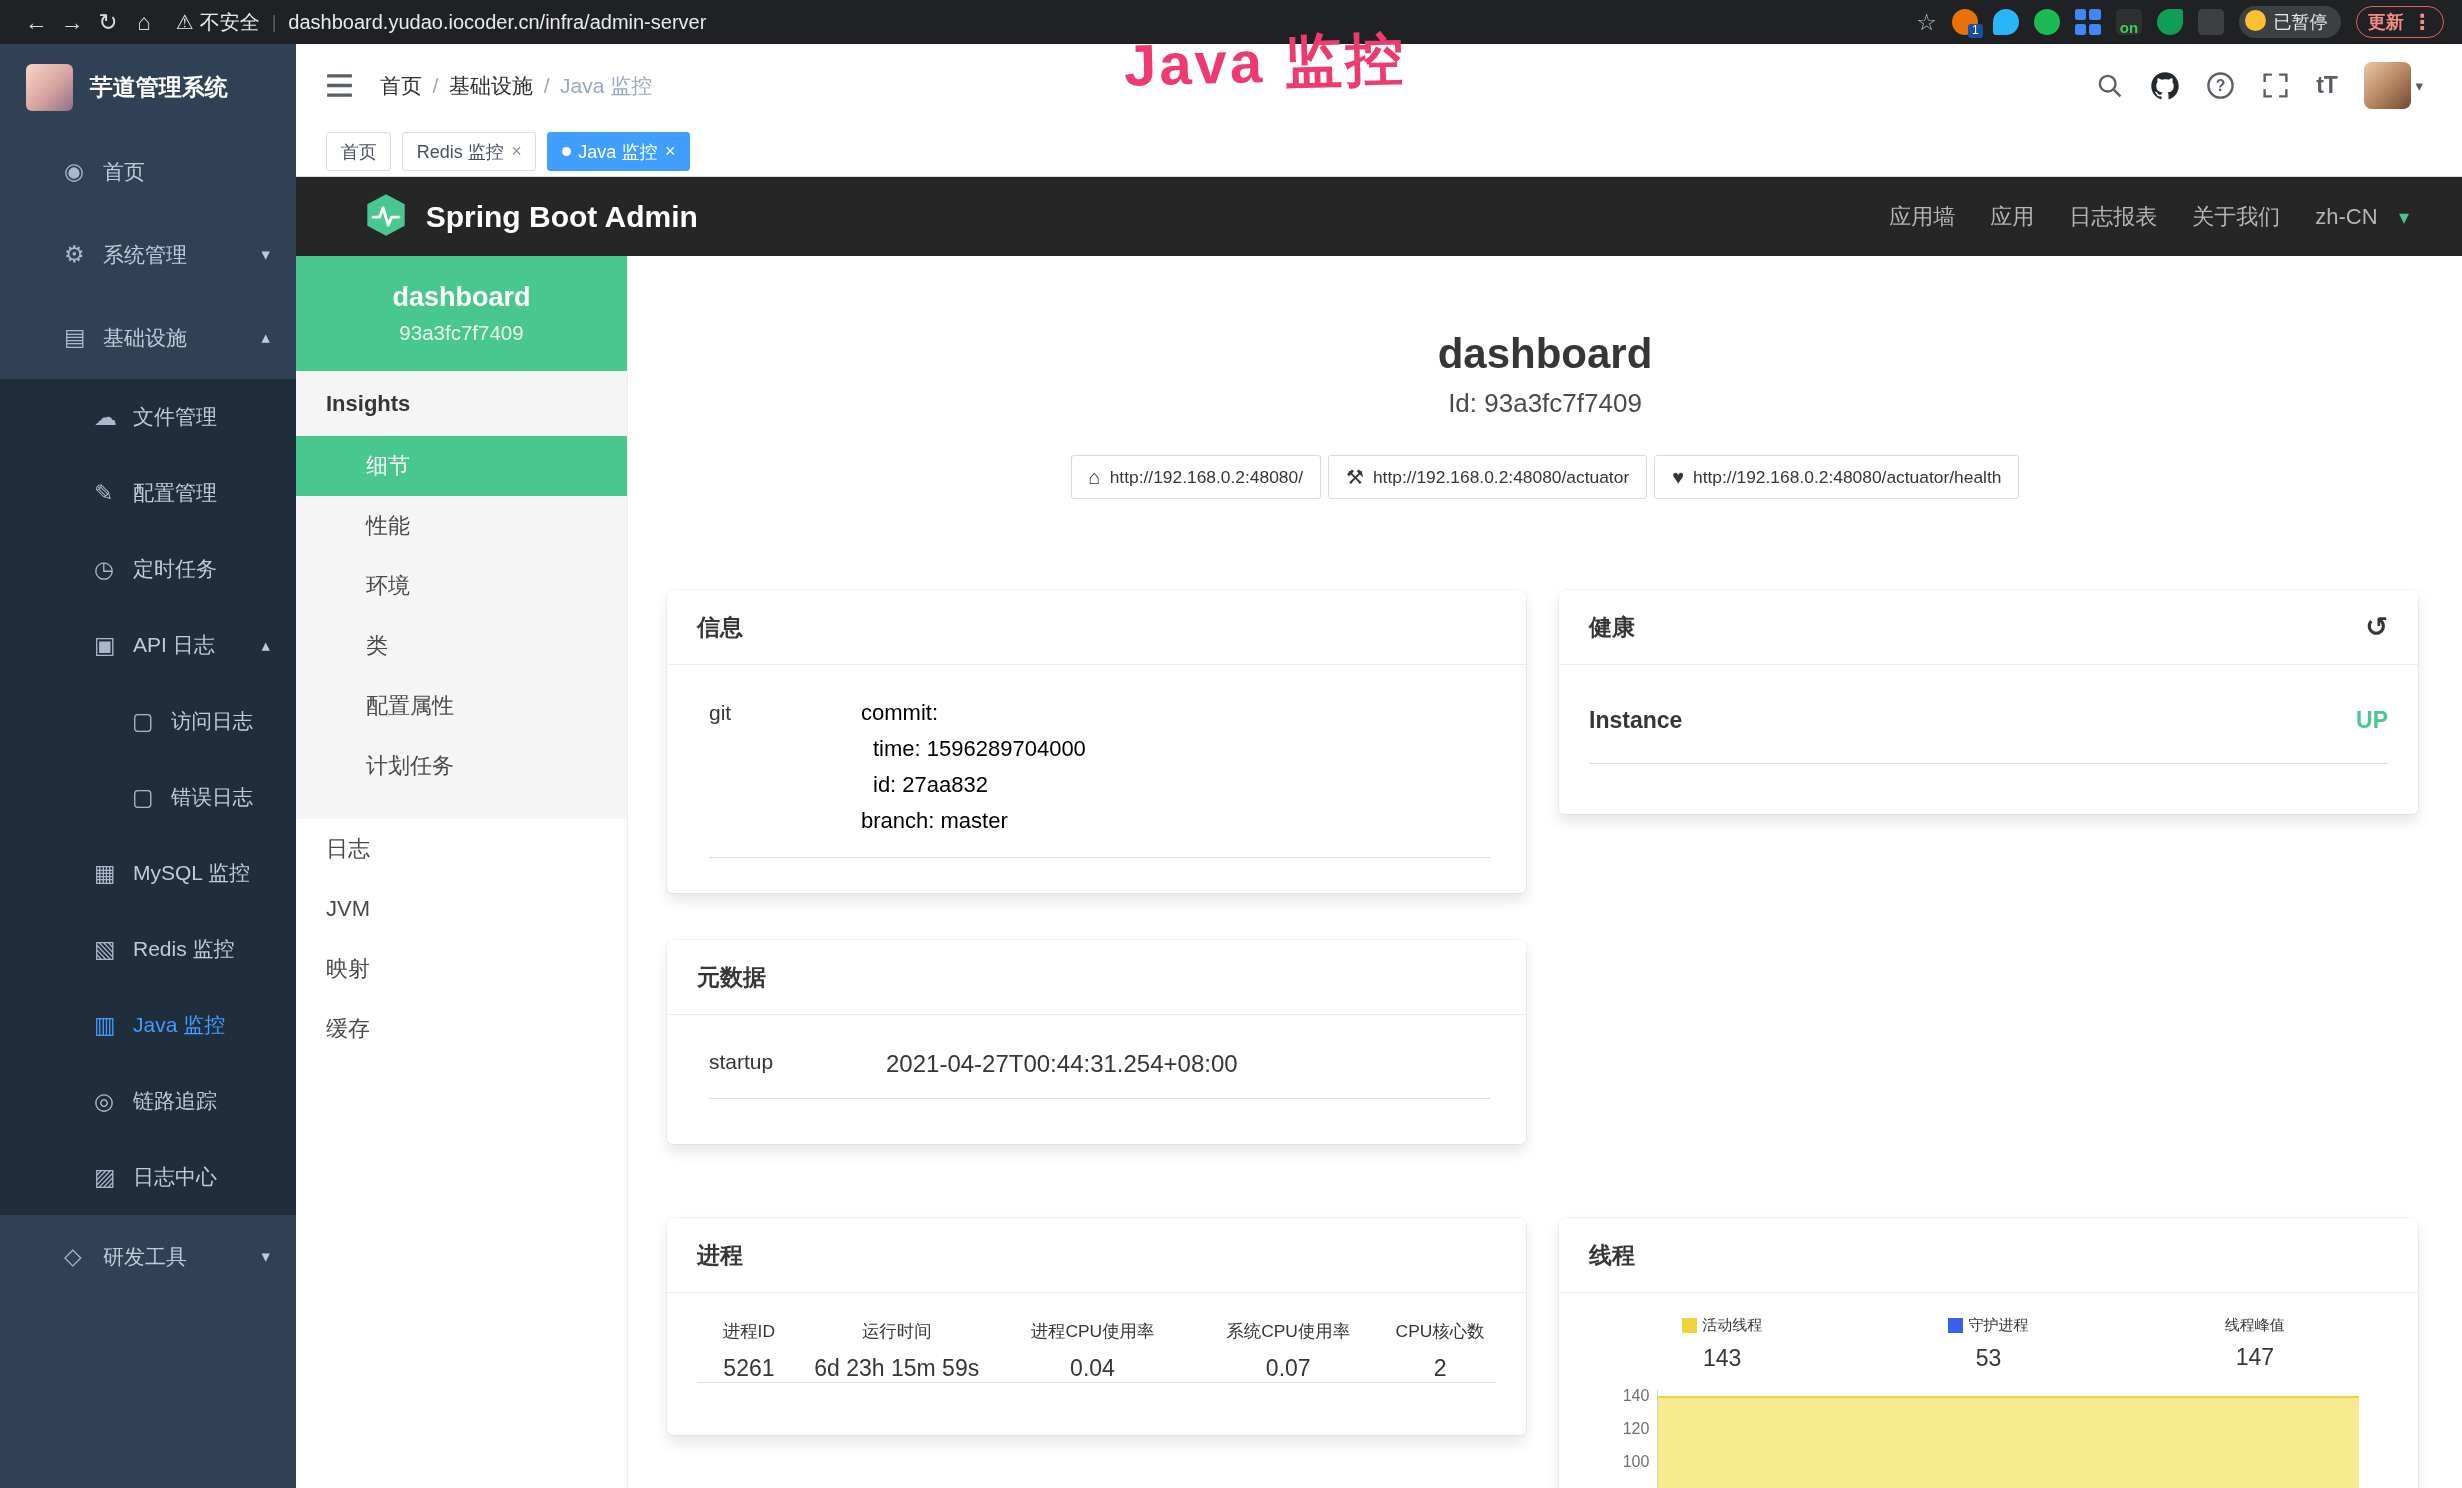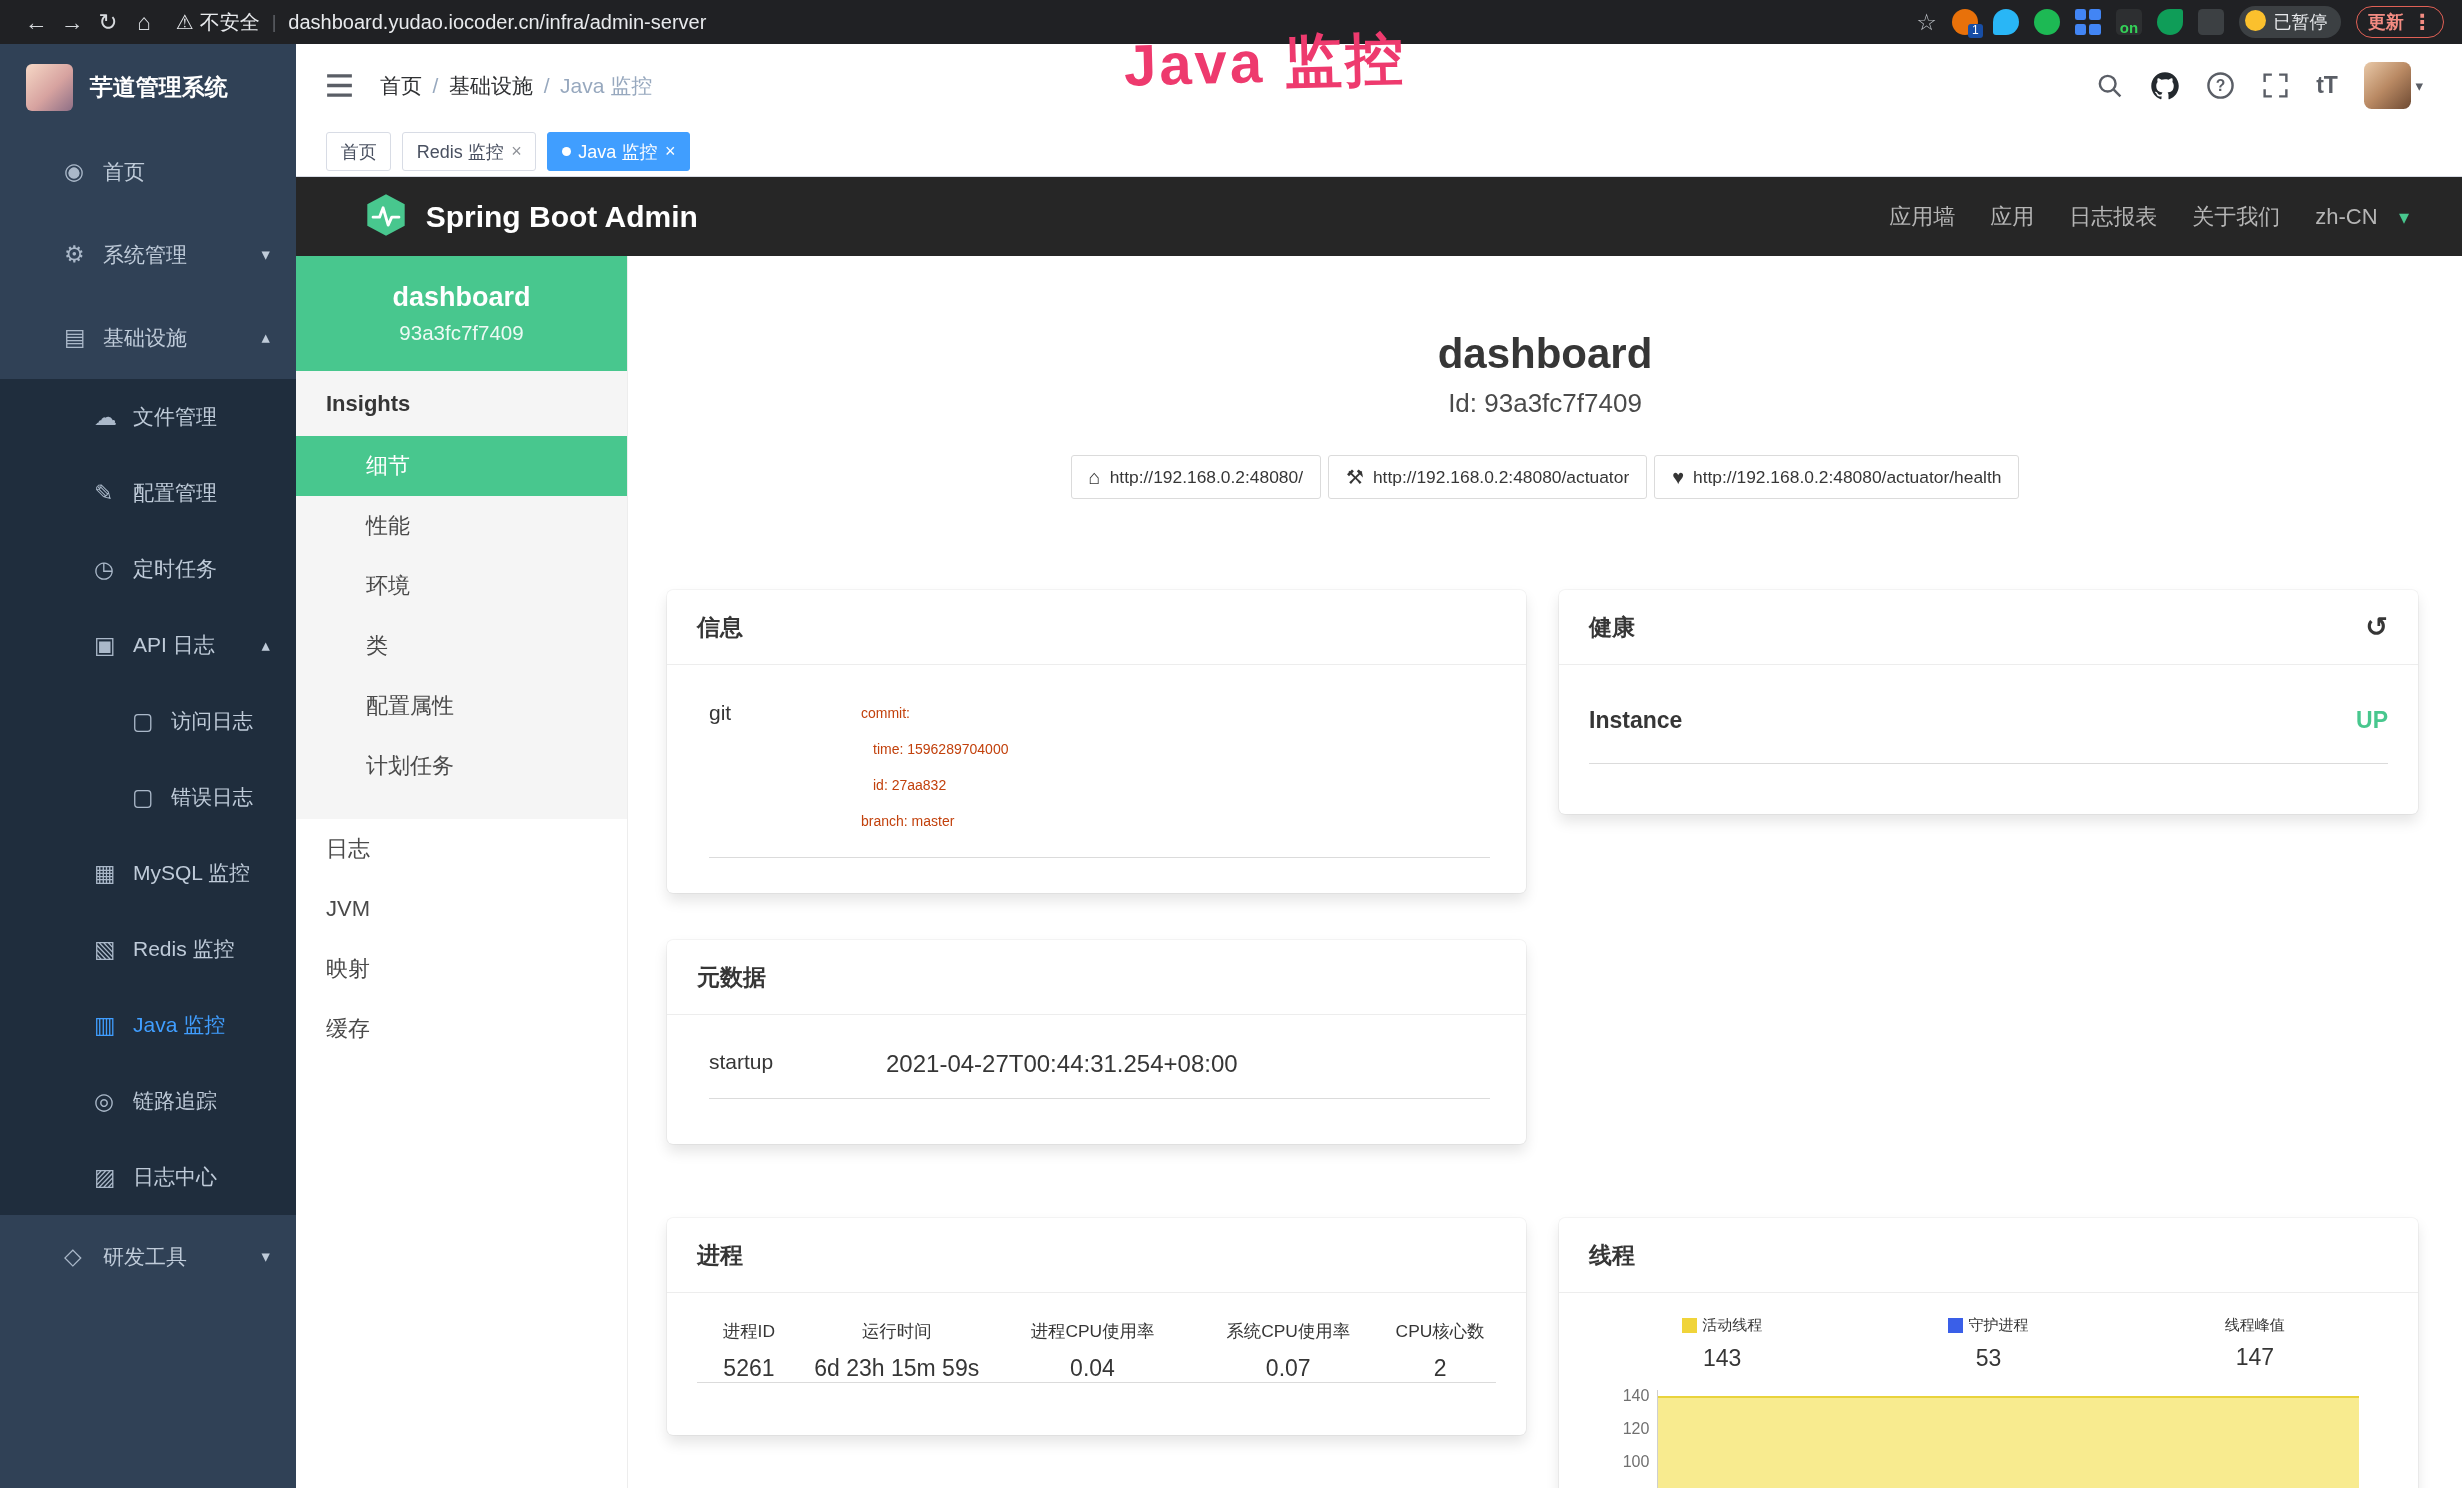--- a/index.html
+++ b/index.html
@@ -112,21 +112,21 @@
   .card{background:#fff;border-radius:6px;
     box-shadow:0 7.6px 13.7px rgba(0,0,0,.10),0 0 0 0.8px rgba(10,10,10,.05);overflow:hidden;}
   .card-hd{height:75px;display:flex;align-items:center;padding:0 30px;
     border-bottom:0.8px solid #ededed;font-size:23px;font-weight:bold;color:#363636;}
   .hd-action{margin-left:auto;font-size:27px;color:#363636;cursor:pointer;}
 
   .card-info{height:303px;}
   .info-body{padding:30px 36px 0 42px;}
   .kv-row{display:flex;border-bottom:0.8px solid #dbdbdb;padding-bottom:18px;}
   .kv-key{width:152px;font-size:21px;line-height:36px;color:#363636;}
-  .kv-val{flex:1;font-size:14px;line-height:36px;color:#c2410c;}
+  .kv-val{flex:1;font-size:22px;line-height:36px;color:#000000;}
   .kv-val .nested{padding-left:12px;}
 
   .card-health{height:224px;}
   .health-body{padding:42px 30px 0;}
   .health-row{display:flex;align-items:center;border-bottom:0.8px solid #dbdbdb;padding-bottom:29px;}
   .health-name{font-size:23px;font-weight:bold;color:#363636;}
   .health-up{margin-left:auto;font-size:23px;font-weight:bold;color:#48c78e;}
 
   .card-meta{height:204px;margin-top:47px;}
   .meta-body{padding:35px 36px 0 42px;}

